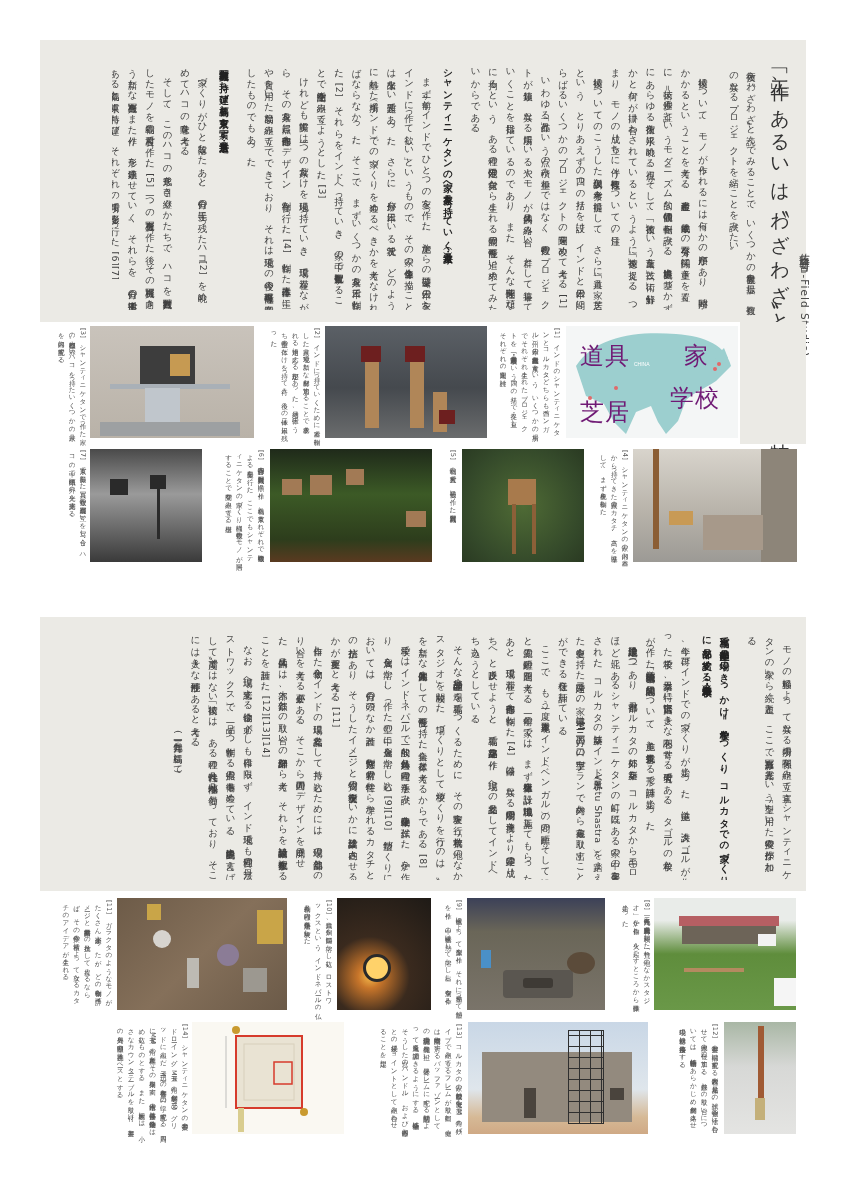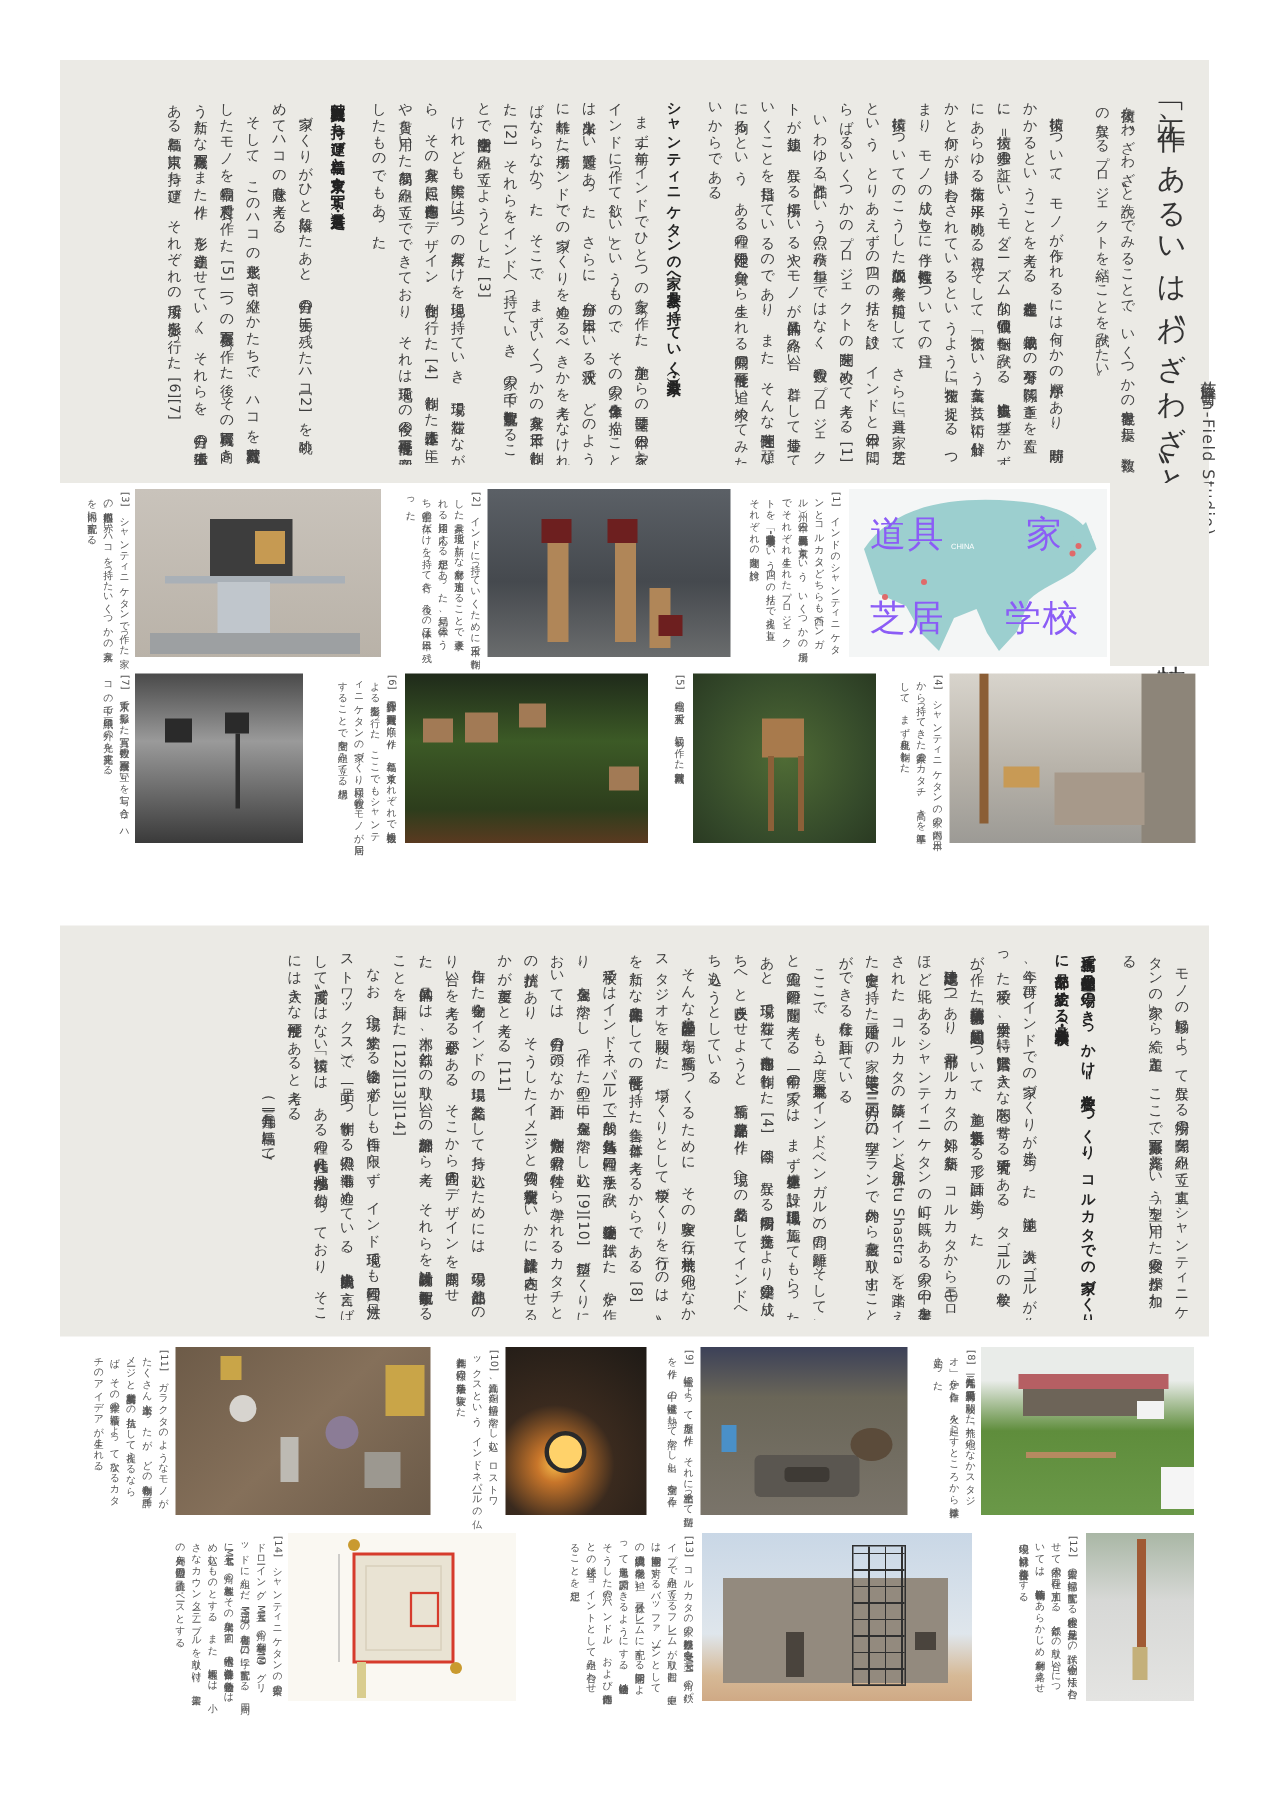--- a/index.html
+++ b/index.html
@@ -10,21 +10,21 @@
   .vt { writing-mode:vertical-rl; text-orientation:mixed; }
   .body-text { font-size:9.4px; line-height:17.5px; letter-spacing:0.35px; color:#3e3e3e; }
   .body-text p { margin:0; text-indent:1em; }
   .body-text p.noind { text-indent:0; }
   .subhead { font-weight:bold; color:#222; font-size:9.6px; line-height:17.5px; margin:0; margin-left:4px; }
   .title { font-size:19px; letter-spacing:3px; color:#333; }
   .author { font-size:10.5px; color:#444; letter-spacing:1px; }
   .lead { font-size:9.4px; line-height:17px; color:#444; }
   .fig { position:absolute; overflow:hidden; }
   .cap { position:absolute; font-size:6.6px; line-height:10.8px; color:#555; letter-spacing:0.2px; }
-  .map-label { position:absolute; font-size:24px; color:#8b5cf6; letter-spacing:1px; }
+  .map-label { position:absolute; font-size:24px; color:#701a75; letter-spacing:1px; }
   .ph { position:absolute; }
 </style>
 </head>
 <body>
 
 <div class="page" style="top:0;height:590px;">
 
   <div class="band" style="left:40px;top:40px;width:766px;height:282px;"></div>
 
   <div class="vt title" style="position:absolute;right:58px;top:62px;height:380px;">「工作」、あるいは〝わざわざ〟と読んでみる「技術」</div>
@@ -54,21 +54,21 @@
       <path d="M150,30 L158,22 L162,32 L154,46 L148,42 Z" fill="#9ccfcf"></path>
       <circle cx="153" cy="38" r="2" fill="#e06a6a"></circle>
       <circle cx="149" cy="43" r="2" fill="#e06a6a"></circle>
       <circle cx="50" cy="62" r="2" fill="#e06a6a"></circle>
       <circle cx="24" cy="72" r="2" fill="#e06a6a"></circle>
       <text x="68" y="40" font-size="5" fill="#ffffff" font-family="Liberation Sans, sans-serif">CHINA</text>
     </svg>
     <div class="map-label" style="left:14px;top:14px;">道具</div>
     <div class="map-label" style="left:118px;top:14px;">家</div>
     <div class="map-label" style="left:14px;top:70px;">芝居</div>
-    <div class="map-label" style="left:104px;top:70px;">学校</div>
+    <div class="map-label" style="left:104px;top:56px;">学校</div>
   </div>
   <div class="vt cap" style="left:490px;top:328px;height:108px;width:72px;">[1] インドのシャンティニケタンとコルカタ（どちらも西ベンガル州）、日本の福島県大玉村と東京という、いくつかの場所でそれぞれ生まれたプロジェクトを、「道具・家・芝居・学校」という四つの括りで捉え直し、それぞれの連関を検討。</div>
 
   <div class="fig ph" style="left:325px;top:326px;width:162px;height:112px;background:linear-gradient(180deg,#5b6066 0%,#45494e 55%,#6a6c6d 100%);">
     <div style="position:absolute;left:40px;top:22px;width:14px;height:80px;background:#b08658;"></div>
     <div style="position:absolute;left:36px;top:20px;width:20px;height:16px;background:#6d1f1f;"></div>
     <div style="position:absolute;left:85px;top:22px;width:14px;height:80px;background:#b08658;"></div>
     <div style="position:absolute;left:80px;top:20px;width:20px;height:16px;background:#6d1f1f;"></div>
     <div style="position:absolute;left:108px;top:66px;width:14px;height:40px;background:#b08658;"></div>
     <div style="position:absolute;left:114px;top:84px;width:16px;height:14px;background:#6d1f1f;"></div>

